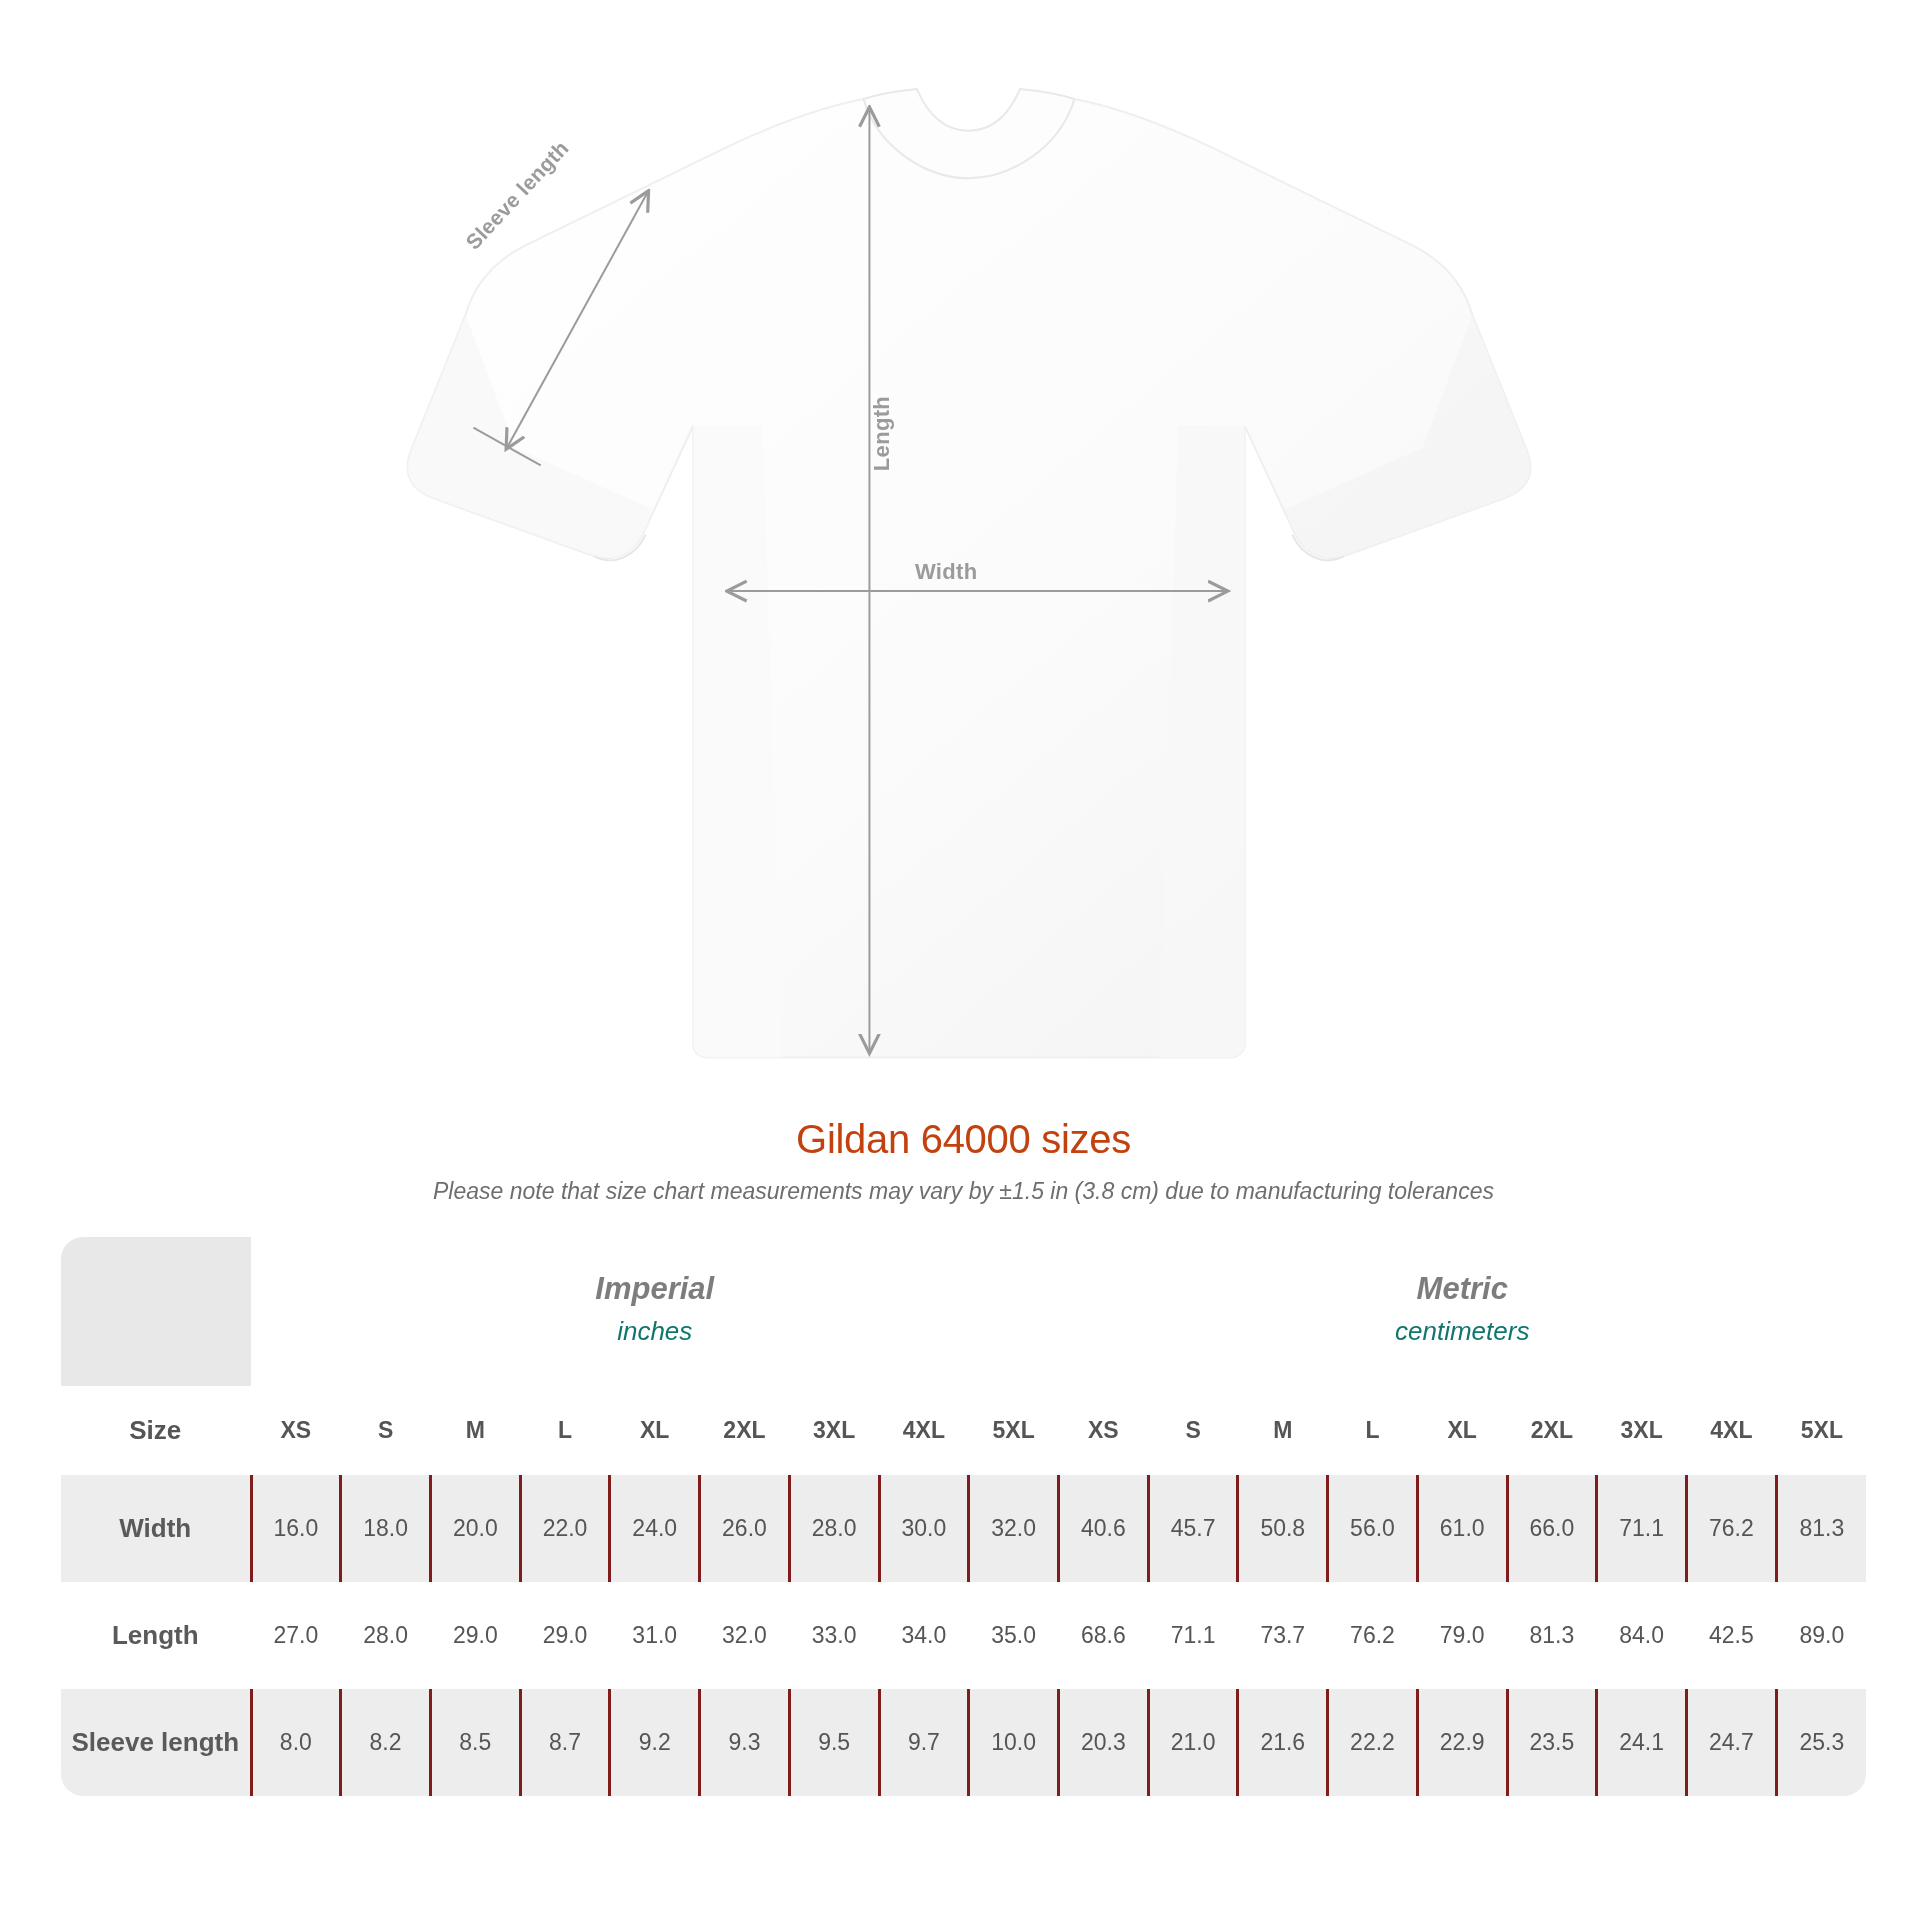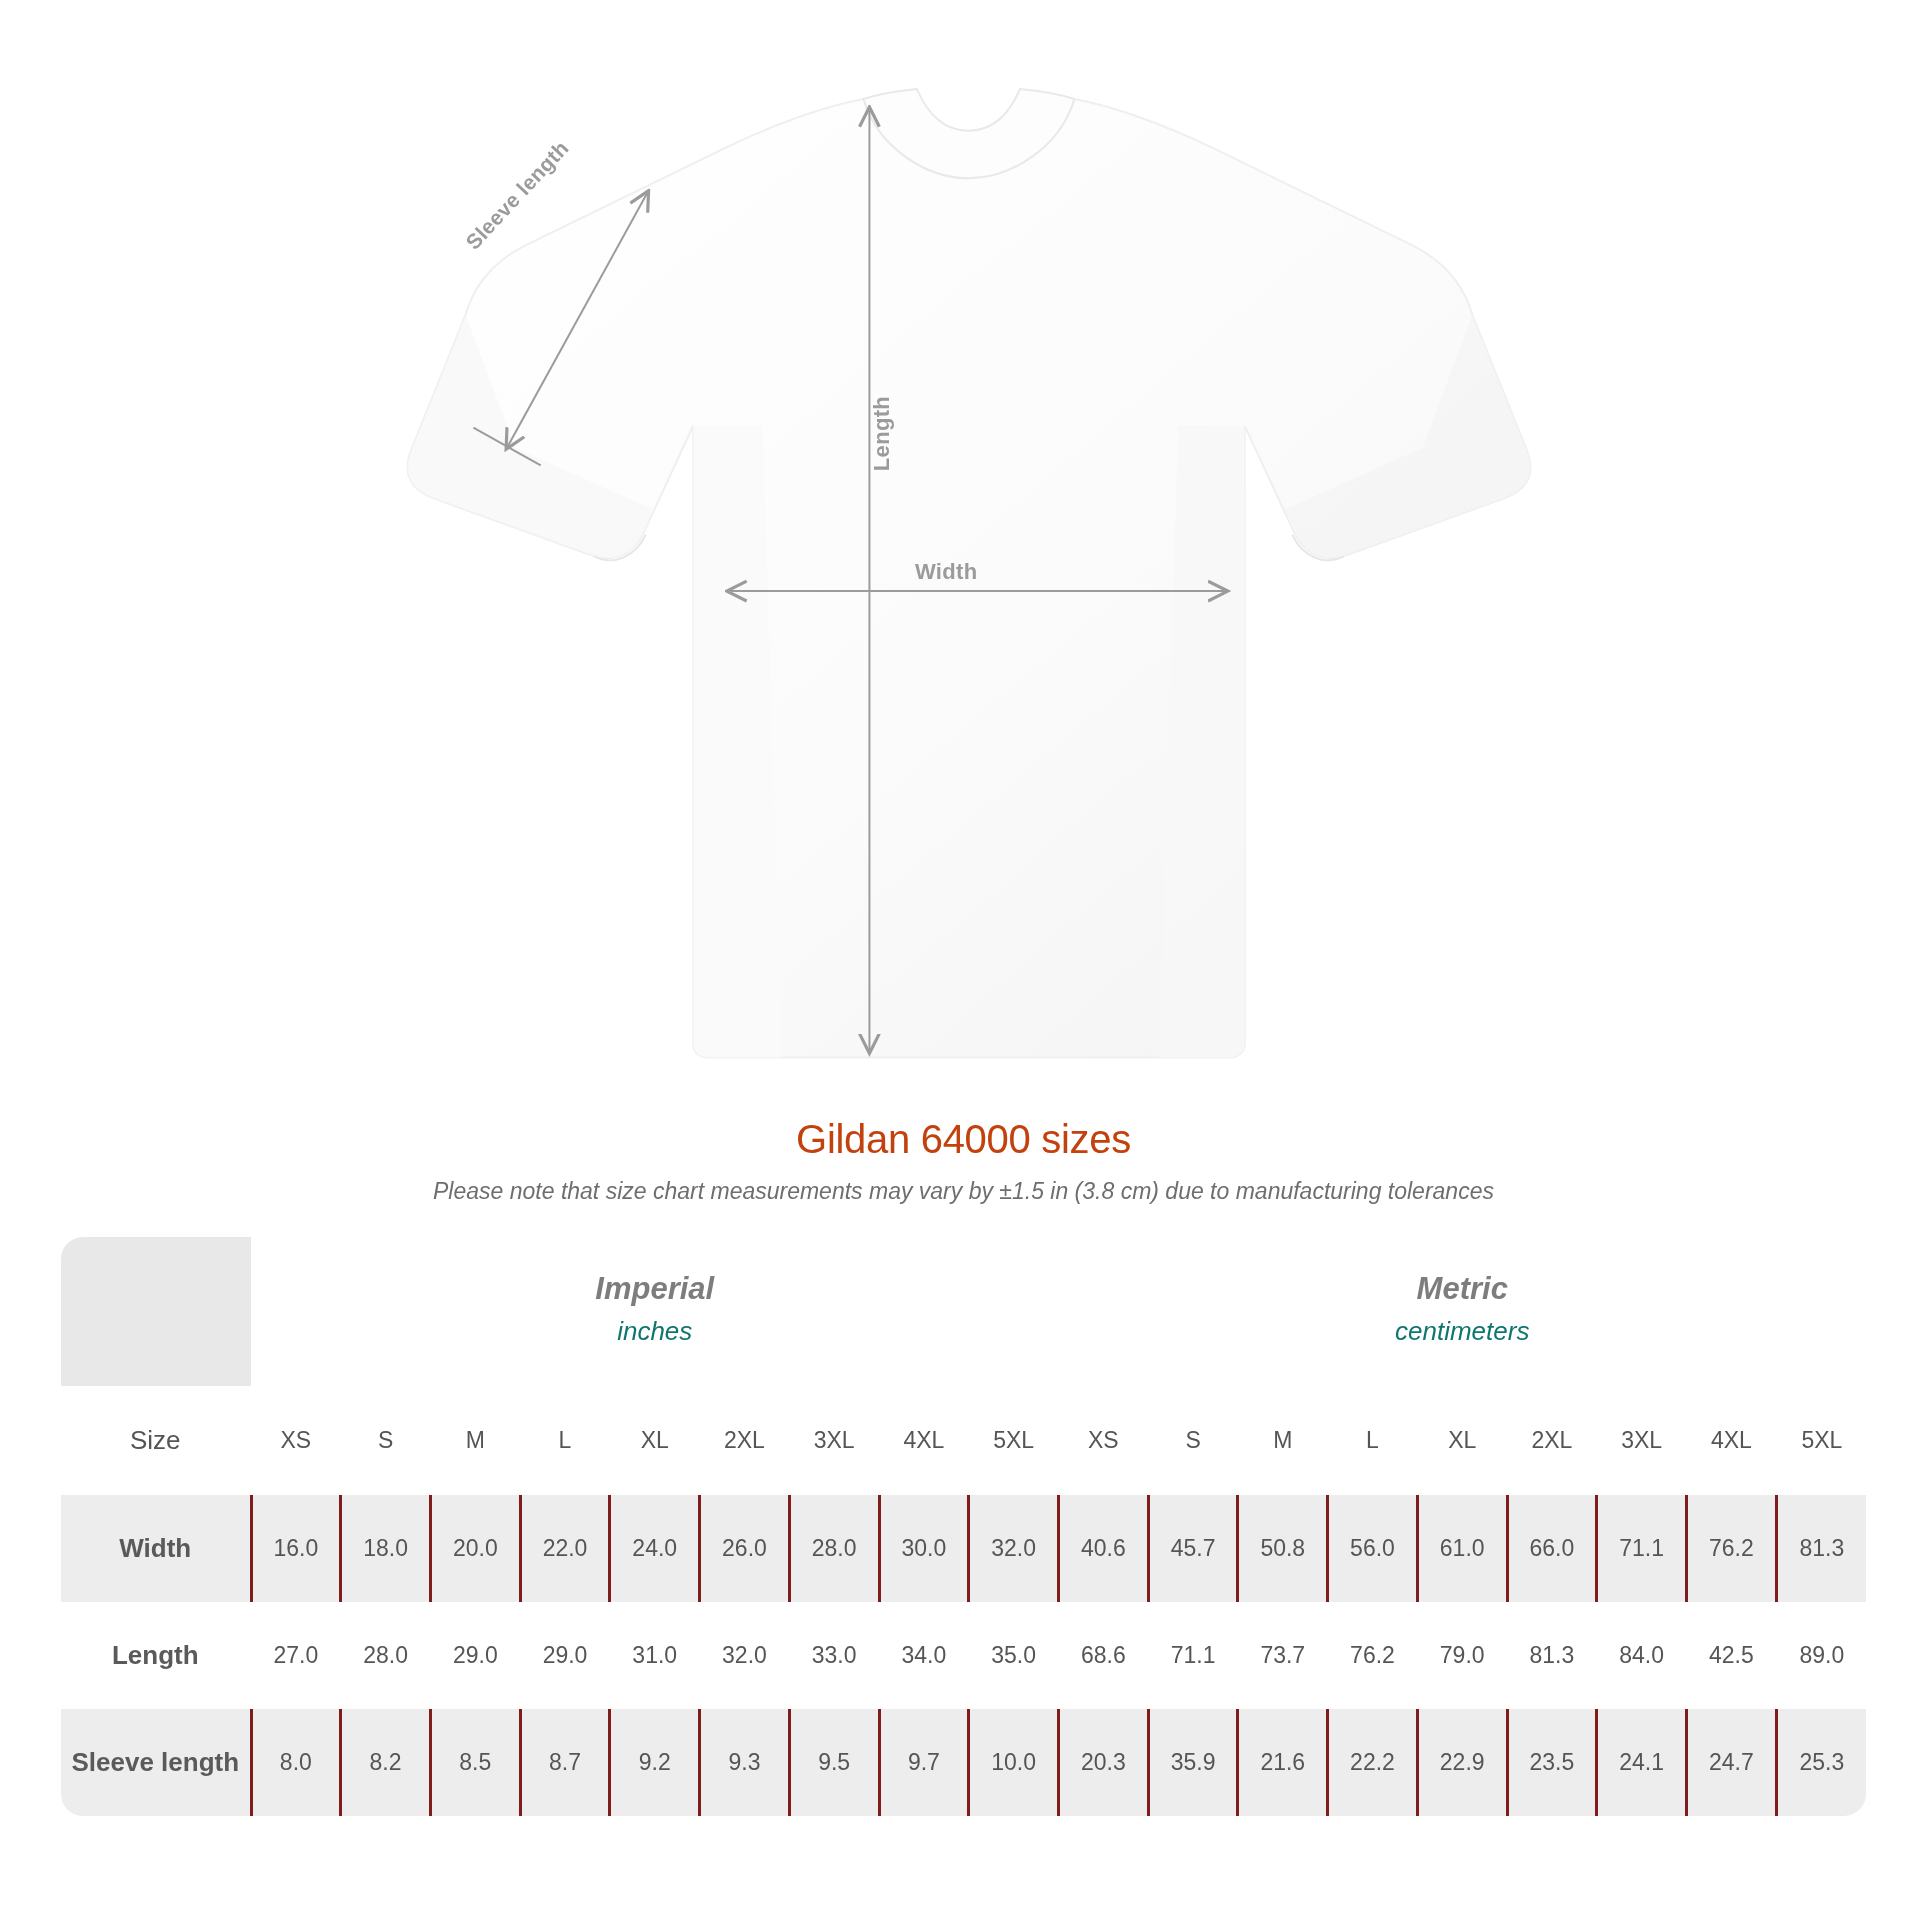--- a/index.html
+++ b/index.html
@@ -109,22 +109,22 @@
   }
   .unit-row .unit-sub {
     font-size: 26px;
     font-style: italic;
     color: #0f766e;
     line-height: 1.7;
   }
   .unit-row .corner { background: #e8e8e8; }
 
   .head-row td {
-    height: 109px;
-    font-weight: normal;
+    height: 89px;
+    font-weight: bold;
     color: #5a5a5a;
     font-size: 25px;
     background: #ffffff;
     vertical-align: middle;
   }
   .head-row td.row-label { font-size: 26px; }
 
   .data-row td {
     height: 107px;
     vertical-align: middle;
@@ -334,21 +334,21 @@
         <td>8.0</td>
         <td>8.2</td>
         <td>8.5</td>
         <td>8.7</td>
         <td>9.2</td>
         <td>9.3</td>
         <td>9.5</td>
         <td>9.7</td>
         <td>10.0</td>
         <td>20.3</td>
-        <td>35.9</td>
+        <td>21.0</td>
         <td>21.6</td>
         <td>22.2</td>
         <td>22.9</td>
         <td>23.5</td>
         <td>24.1</td>
         <td>24.7</td>
         <td>25.3</td>
       </tr>
     </tbody>
   </table>

